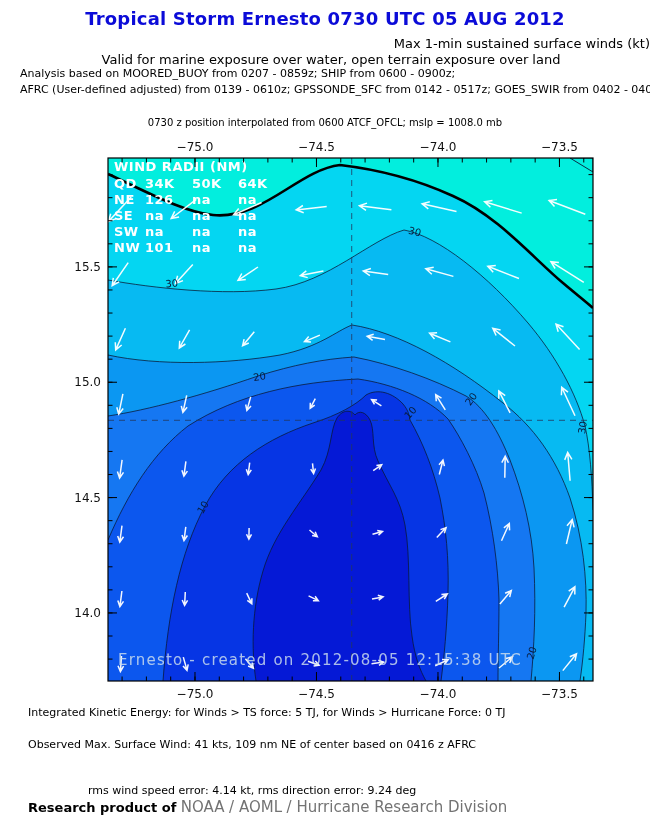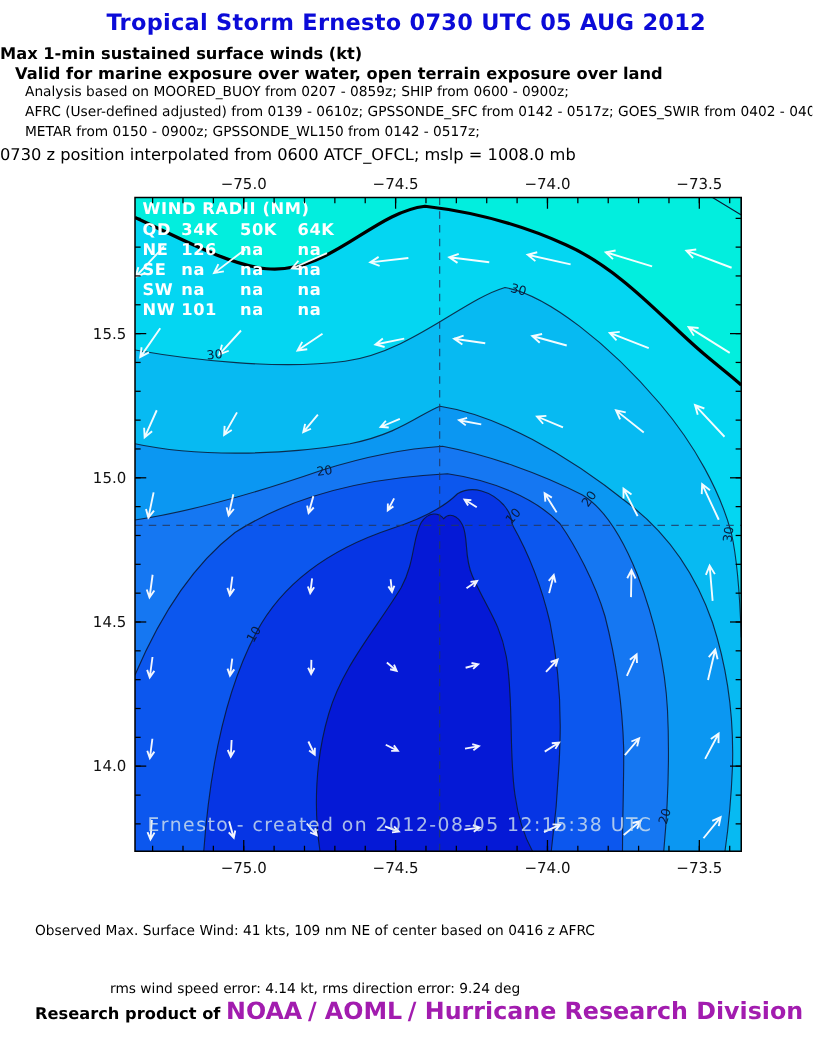--- a/index.html
+++ b/index.html
@@ -1,26 +1,26 @@
 <!DOCTYPE html>
 <html><head>
 <meta charset="utf-8">
 <style>
   html,body{margin:0;padding:0;background:#fff}
   .page{position:relative;width:650px;height:832px;background:#ffffff;overflow:hidden;
         font-family:"DejaVu Sans","Liberation Sans",sans-serif;color:#000}
   .title{position:absolute;top:8px;left:0;right:0;text-align:center;
          font-size:18px;font-weight:bold;color:#0b0bd8;letter-spacing:.2px}
-  .sub1{position:absolute;top:36px;left:0;right:0;text-align:left;font-size:13px;font-weight:bold}
-  .sub2{position:absolute;top:52px;left:12px;right:0;text-align:left;font-size:13px;font-weight:bold}
+  .sub1{position:absolute;top:36px;left:0;right:0;text-align:right;font-size:13px;font-weight:normal}
+  .sub2{position:absolute;top:52px;left:12px;right:0;text-align:center;font-size:13px;font-weight:normal}
   .aline{position:absolute;left:20px;font-size:11px;white-space:nowrap}
-  .posline{position:absolute;top:117px;left:0;right:0;font-size:13px}
+  .posline{position:absolute;top:117px;left:0;right:0;text-align:center;font-size:10px}
   .fline{position:absolute;left:28px;font-size:11px;white-space:nowrap}
   .research{position:absolute;left:28px;top:798px;font-size:13px;font-weight:bold;white-space:nowrap}
-  .research .lnk{color:#a21caf;font-size:19px;font-weight:700}
+  .research .lnk{color:#737373;font-size:15px;font-weight:400}
   #map-svg{position:absolute;left:0;top:140px}
   .ctr{fill:none;stroke:#0a1833;stroke-width:.9;opacity:.85}
   .ctr34{fill:none;stroke:#000;stroke-width:2.6}
   .plot-border{fill:none;stroke:#000;stroke-width:1.2}
   .tick{stroke:#000;stroke-width:1}
   .ticklab{font-size:12px;fill:#111}
   .radii{fill:#fff;font-weight:bold;font-size:13px;letter-spacing:.5px}
   .clabel{font-size:10px;fill:#081c3c;font-weight:500}
   .wm{font-size:15px;fill:#cfe0ee;opacity:.82;letter-spacing:1.2px}
   .arrow{stroke:#fff;stroke-width:1.5;fill:none;opacity:.95}
@@ -29,21 +29,20 @@
 </head>
 <body>
 
 <div class="page">
 
   <div class="title">Tropical Storm Ernesto 0730 UTC 05 AUG 2012</div>
   <div class="sub1">Max 1-min sustained surface winds (kt)</div>
   <div class="sub2">Valid for marine exposure over water, open terrain exposure over land</div>
   <div class="aline" style="top:67px">Analysis based on MOORED_BUOY from 0207 - 0859z; SHIP from 0600 - 0900z;</div>
   <div class="aline" style="top:83px">AFRC (User-defined adjusted) from 0139 - 0610z; GPSSONDE_SFC from 0142 - 0517z; GOES_SWIR from 0402 - 0402z;</div>
-  <div class="aline" style="top:99px">METAR from 0150 - 0900z; GPSSONDE_WL150 from 0142 - 0517z;</div>
   <div class="posline">0730 z position interpolated from 0600 ATCF_OFCL; mslp = 1008.0 mb</div>
 
   <svg id="map-svg" width="650" height="566">
     <defs>
       <clipPath id="plotclip">
           <rect x="0" y="0" width="485" height="523"></rect>
         </clipPath>
     </defs>
     <g transform="translate(108,18)">
       <g clip-path="url(#plotclip)">
@@ -268,20 +267,21 @@
           <line x1="0" y1="339.5924128804587" x2="9" y2="339.5924128804587" class="tick"></line>
           <line x1="485" y1="339.5924128804587" x2="476" y2="339.5924128804587" class="tick"></line>
           <text x="-7" y="343.5924128804587" text-anchor="end" class="ticklab">14.5</text>
           <line x1="0" y1="454.94309660344067" x2="9" y2="454.94309660344067" class="tick"></line>
           <line x1="485" y1="454.94309660344067" x2="476" y2="454.94309660344067" class="tick"></line>
           <text x="-7" y="458.94309660344067" text-anchor="end" class="ticklab">14.0</text>
         </g>
     </g>
   </svg>
 
+  <div class="fline" style="top:706px">Integrated Kinetic Energy: for Winds &gt; TS force: 5 TJ, for Winds &gt; Hurricane Force: 0 TJ</div>
   <div class="fline" style="top:738px">Observed Max. Surface Wind: 41 kts, 109 nm NE of center based on 0416 z AFRC</div>
   <div class="fline" style="top:784px;left:88px">rms wind speed error: 4.14 kt, rms direction error: 9.24 deg</div>
 
   <div class="research">
     <span>Research product of </span>
     <span class="lnk">NOAA</span>
     <span class="lnk"> / </span>
     <span class="lnk">AOML</span>
     <span class="lnk"> / </span>
     <span class="lnk">Hurricane Research Division</span>

